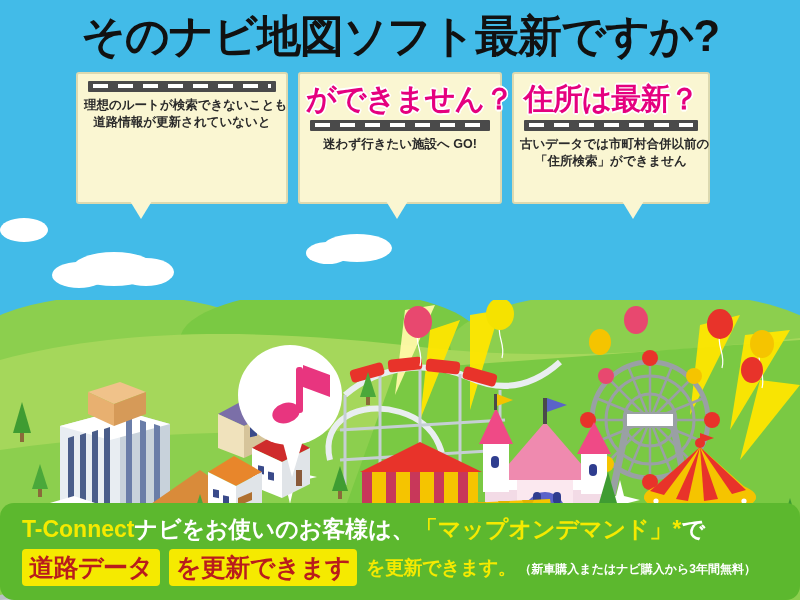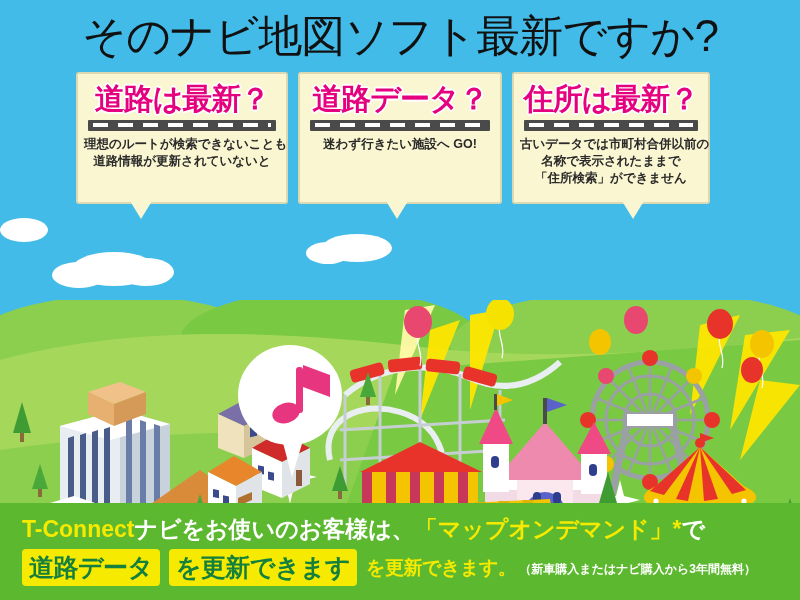--- a/index.html
+++ b/index.html
@@ -38,21 +38,21 @@
   }
 
   
   .headline {
     position: absolute;
     left: 0;
     top: 8px;
     width: 800px;
     text-align: center;
     font-size: 44px;
-    font-weight: normal;
+    font-weight: bold;
     color: #111111;
     letter-spacing: -1px;
     line-height: 56px;
     white-space: nowrap;
     z-index: 40;
   }
 
   
   .cards {
     position: absolute;
@@ -139,39 +139,40 @@
   
   .footer {
     position: absolute;
     left: 0; bottom: 0;
     width: 800px;
     height: 97px;
     background: #5cb82e;
     z-index: 50;
     box-sizing: border-box;
     padding: 9px 0 0 22px;
+    border-radius: 14px;
   }
   .footer-line1 {
     font-size: 23px;
     font-weight: bold;
     line-height: 34px;
     color: #ffffff;
     white-space: nowrap;
   }
   .footer-line1 .hl { color: #f5ea00; }
   .footer-line2 {
     display: flex;
     align-items: center;
     margin-top: 3px;
     white-space: nowrap;
   }
   .badge {
     display: inline-block;
     background: #f5ea00;
-    color: #15803d;
+    color: #b91c1c;
     font-size: 25px;
     font-weight: bold;
     line-height: 30px;
     padding: 3px 7px 4px 7px;
     border-radius: 4px;
     margin-right: 9px;
     letter-spacing: -0.5px;
   }
   .footer-tail {
     color: #f5ea00;
@@ -564,45 +565,43 @@
   <div class="cloud" style="left:118px; top:258px; width:56px; height:28px;"></div>
   <div class="cloud" style="left:322px; top:234px; width:70px; height:28px;"></div>
   <div class="cloud" style="left:306px; top:242px; width:44px; height:22px;"></div>
   <div class="cloud" style="left:0px; top:218px; width:48px; height:24px;"></div>
 
   <div class="headline">そのナビ地図ソフト最新ですか?</div>
 
   <div class="cards">
 
     <div class="card card-1">
-      <div class="card-title">道路は最新？</div>
       <div class="road-bar">
         <div class="dashes"></div>
       </div>
       <div class="card-body">理想のルートが検索できないことも</div>
       <div class="card-body">道路情報が更新されていないと</div>
       <div class="tail"></div>
     </div>
 
     <div class="card card-2">
-      <div class="card-title">道路データ？</div>
+      <div class="card-title">ができません？</div>
       <div class="road-bar">
         <div class="dashes"></div>
       </div>
       <div class="card-body">迷わず行きたい施設へ GO!</div>
       <div class="tail"></div>
     </div>
 
     <div class="card card-3">
       <div class="card-title">住所は最新？</div>
       <div class="road-bar">
         <div class="dashes"></div>
       </div>
       <div class="card-body">古いデータでは市町村合併以前の</div>
-      <div class="card-body">名称で表示されたままで</div>
       <div class="card-body">「住所検索」ができません</div>
       <div class="tail"></div>
     </div>
   </div>
 
   <div class="footer">
     <div class="footer-line1">
       <span class="hl">T-Connect</span><span>ナビをお使いのお客様は、</span><span class="hl">「マップオンデマンド」*</span><span>で</span>
     </div>
     <div class="footer-line2">

